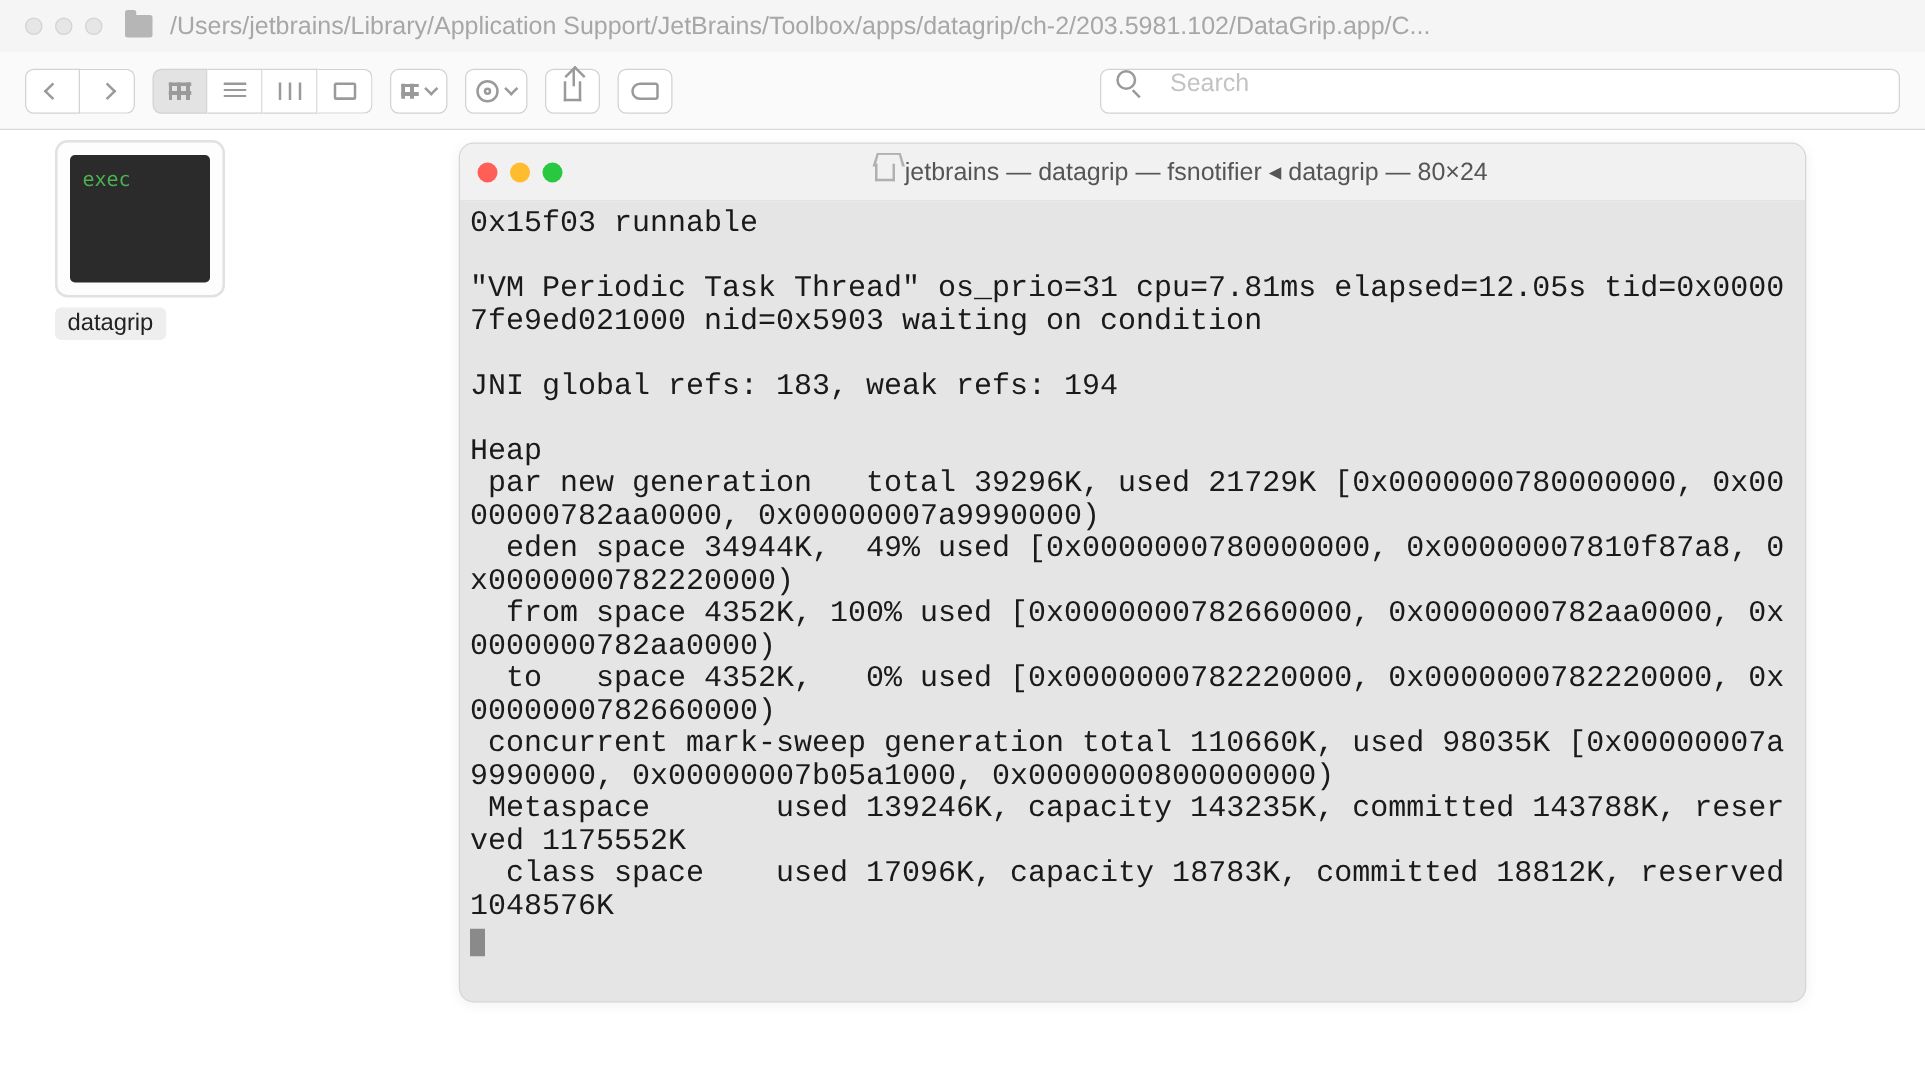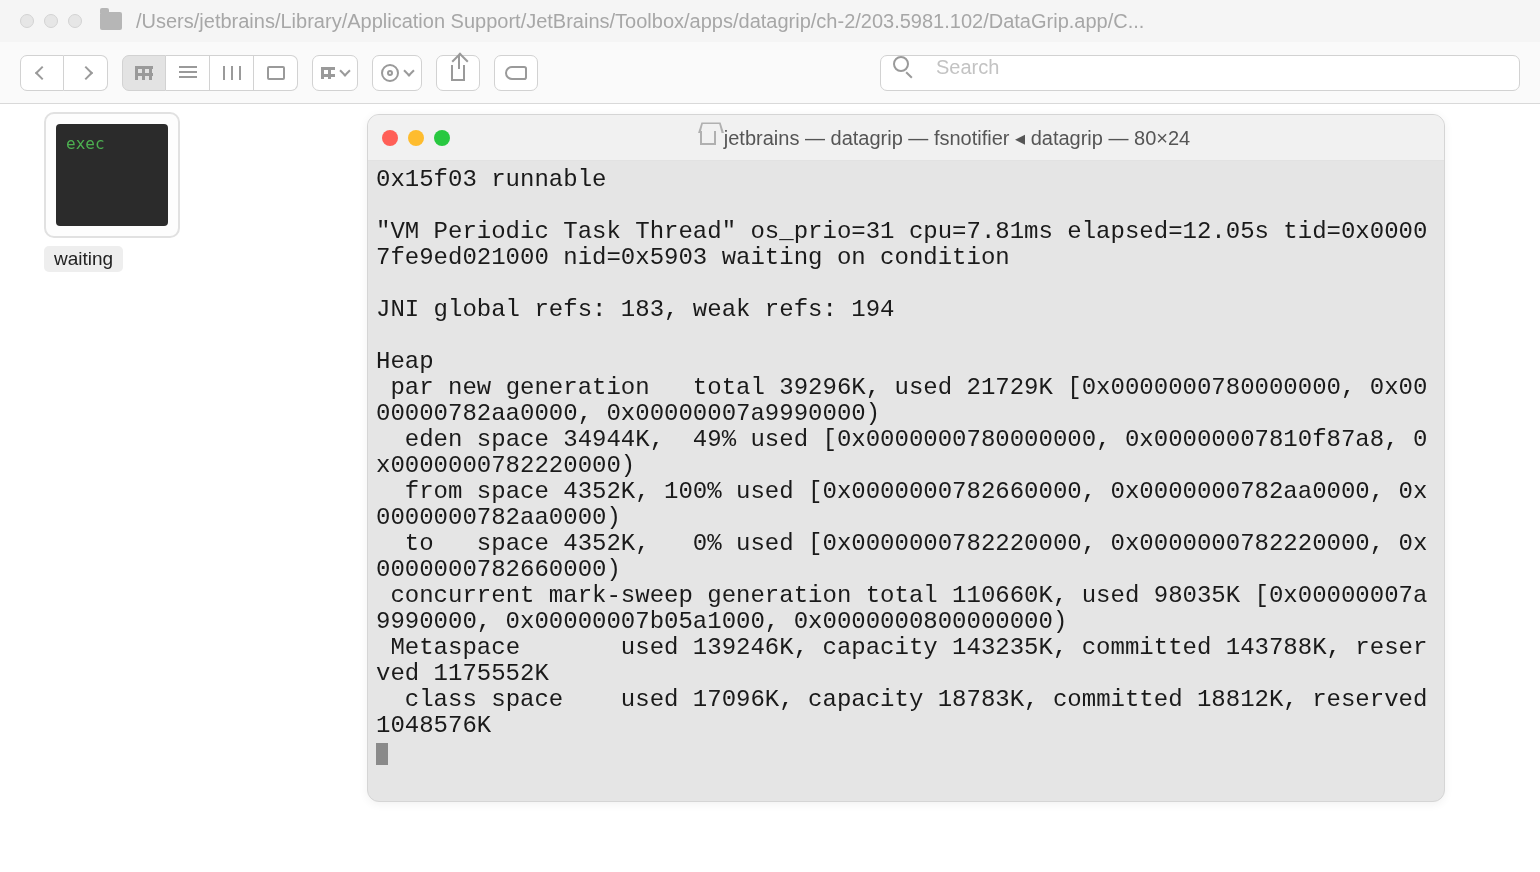--- a/index.html
+++ b/index.html
@@ -247,21 +247,21 @@
     <span class="mag"></span>
     <span class="search-ph">Search</span>
   </div>
 </div>
 
 <div class="finder-content">
   <div class="file-tile">
     <div class="icon-box">
       <div class="term-thumb"><span>exec</span></div>
     </div>
-    <div class="file-label">waiting</div>
+    <div class="file-label">datagrip</div>
   </div>
 </div>
 
 <div class="terminal-window">
   <div class="term-titlebar">
     <div class="tl2 tl-r"></div>
     <div class="tl2 tl-y"></div>
     <div class="tl2 tl-g"></div>
     <div class="term-title">
       <span class="home-ic"></span>

